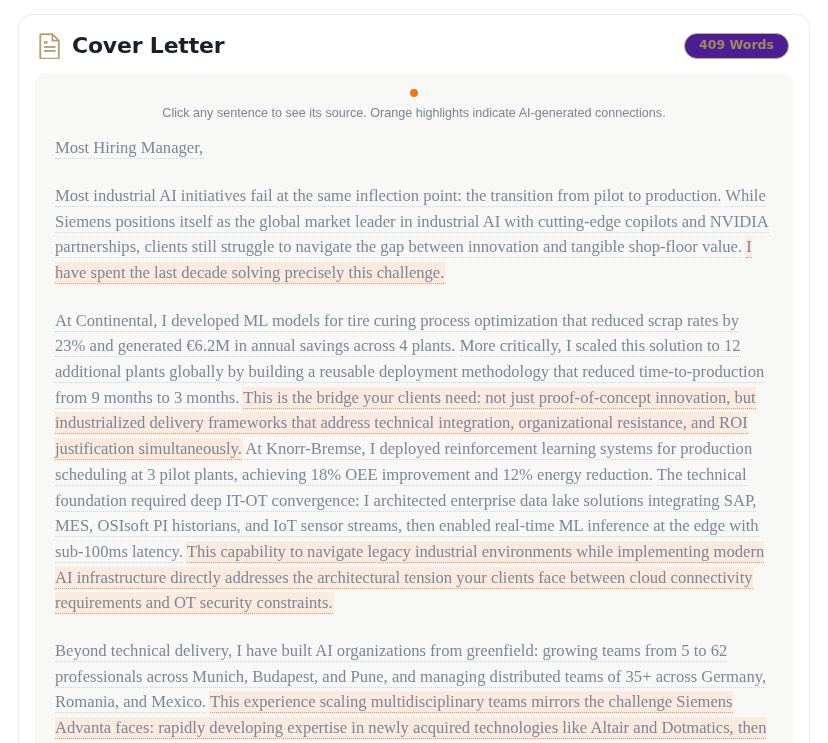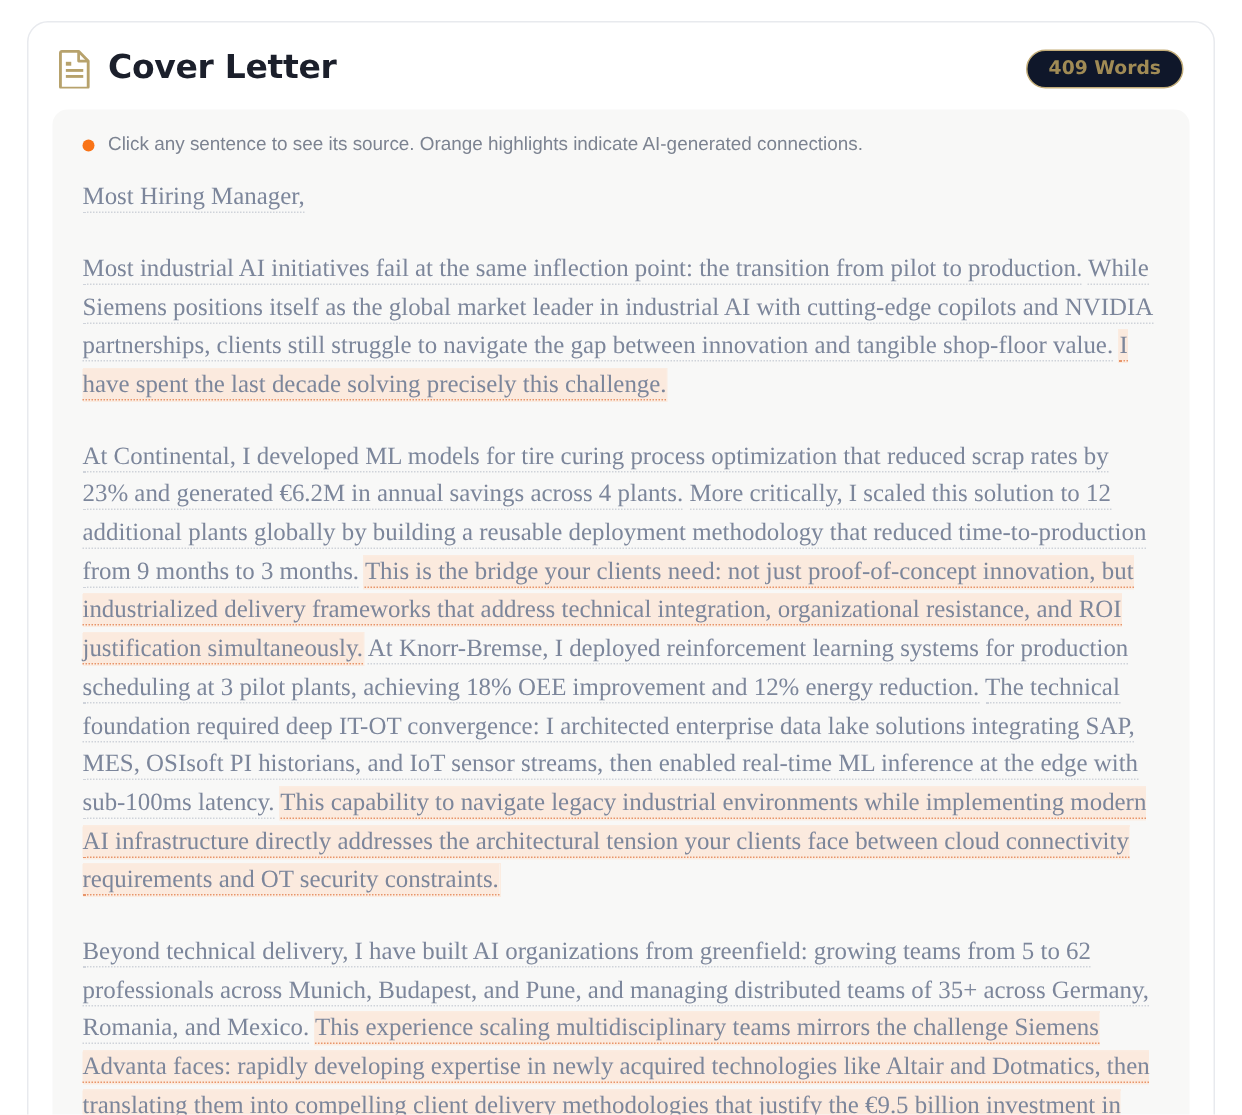--- a/index.html
+++ b/index.html
@@ -69,38 +69,39 @@
   .word-badge {
     font-family: "DejaVu Sans", sans-serif;
     font-size: 12.5px;
     font-weight: 700;
     color: #a08b55;
     border: 1.5px solid #c3ad79;
     border-radius: 999px;
     padding: 5px 14px 6px 14px;
     line-height: 1;
     white-space: nowrap;
-    background: #0f172a;
+    background: #4c1d95;
   }
 
   
   .letter-panel {
     margin: 0 16px 16px 16px;
     background: #f8f8f7;
     border-radius: 10px;
     padding: 16px 20px 26px 20px;
     box-sizing: border-box;
     min-height: 660px;
   }
 
   .hint {
     display: flex;
     align-items: center;
     gap: 9px;
     margin: 0 0 14px 0;
+    flex-direction: column;
   }
   .hint-dot {
     width: 8px;
     height: 8px;
     border-radius: 50%;
     background: #f97316;
     flex: none;
     display: block;
   }
   .hint-text {

